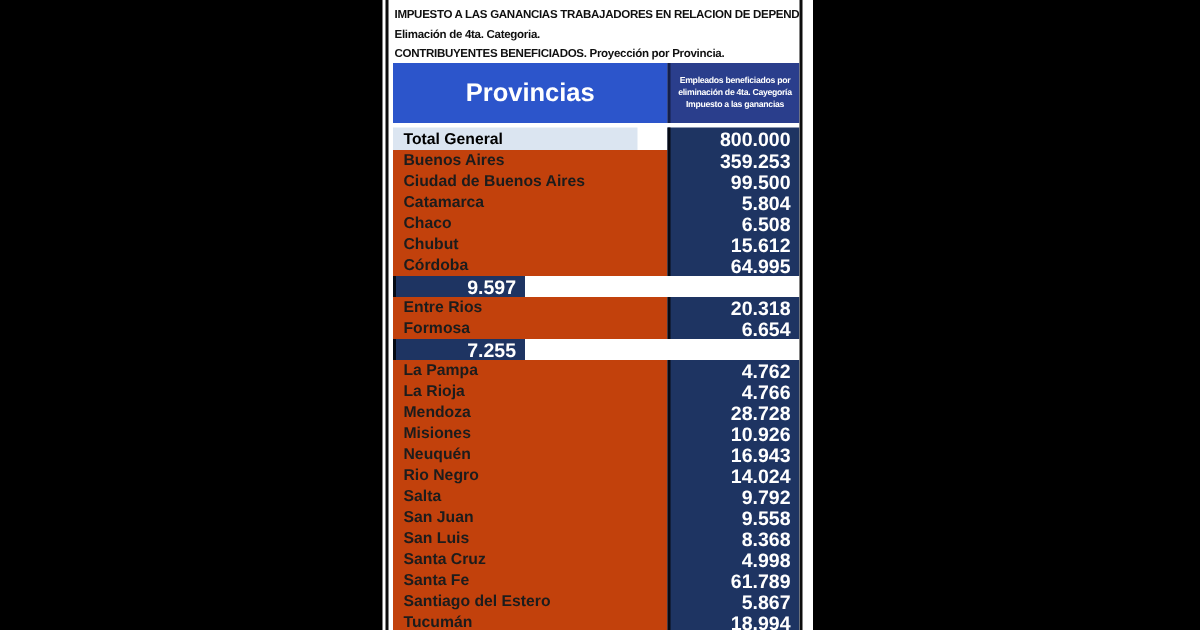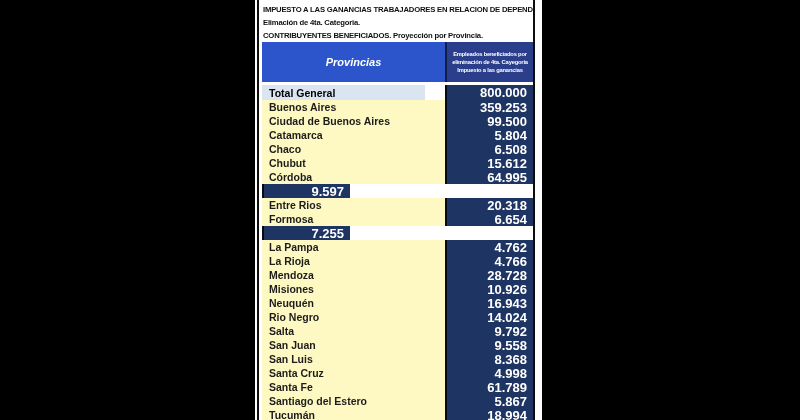--- a/index.html
+++ b/index.html
@@ -23,37 +23,37 @@
     overflow:hidden;
   }
   .title-block { padding:3px 2px 0 4px; height:42px; }
   .title-line {
     font-size:7.7px; font-weight:bold; color:#101010;
     line-height:13px; letter-spacing:-0.2px; white-space:nowrap;
   }
   .thead { display:flex; height:40px; margin-left:3px; }
   .th-prov {
     flex:1; background:#2c55cb; color:#fff;
-    font-size:11px; font-weight:bold;
-    display:flex; align-items:center; justify-content:center;font-style:italic;
+    font-size:17px; font-weight:bold;
+    display:flex; align-items:center; justify-content:center;
   }
   .th-val {
     width:88px; background:#2a3e8c; border-left:2px solid #141f49;
     color:#fff; font-size:5.8px; font-weight:bold;
     line-height:8px; letter-spacing:-0.2px; text-align:center;
     display:flex; flex-direction:column; align-items:center; justify-content:center;
     overflow:hidden; white-space:nowrap;
   }
   .tbody { margin-top:3px; margin-left:3px; }
   .row { display:flex; height:14px; }
   .row.total { height:15px;gap:20px; }
   .cell.name {
     flex:1; font-size:10.5px; font-weight:bold; color:#1c1c1c;
     padding-left:7px; display:flex; align-items:center;
-    white-space:nowrap; overflow:hidden; background:#fef9c3;
+    white-space:nowrap; overflow:hidden; background:#c2410c;
   }
   .row.total .cell.name { background:#dbe5f1; color:#000; }
   .cell.value {
     width:88px; background:#1e3462; border-left:2px solid #060a14;
     color:#fff; font-size:13px; font-weight:bold;
     display:flex; align-items:center; justify-content:flex-end;
     padding-right:6px; white-space:nowrap;
   }
 </style>
 </head>

